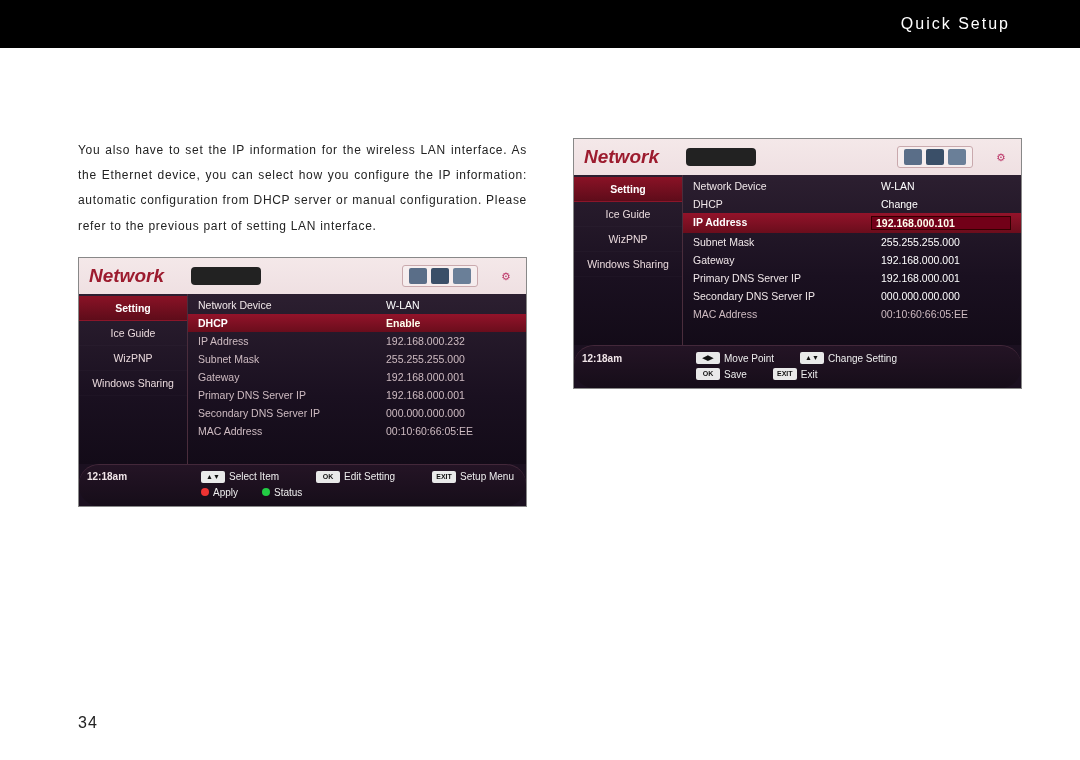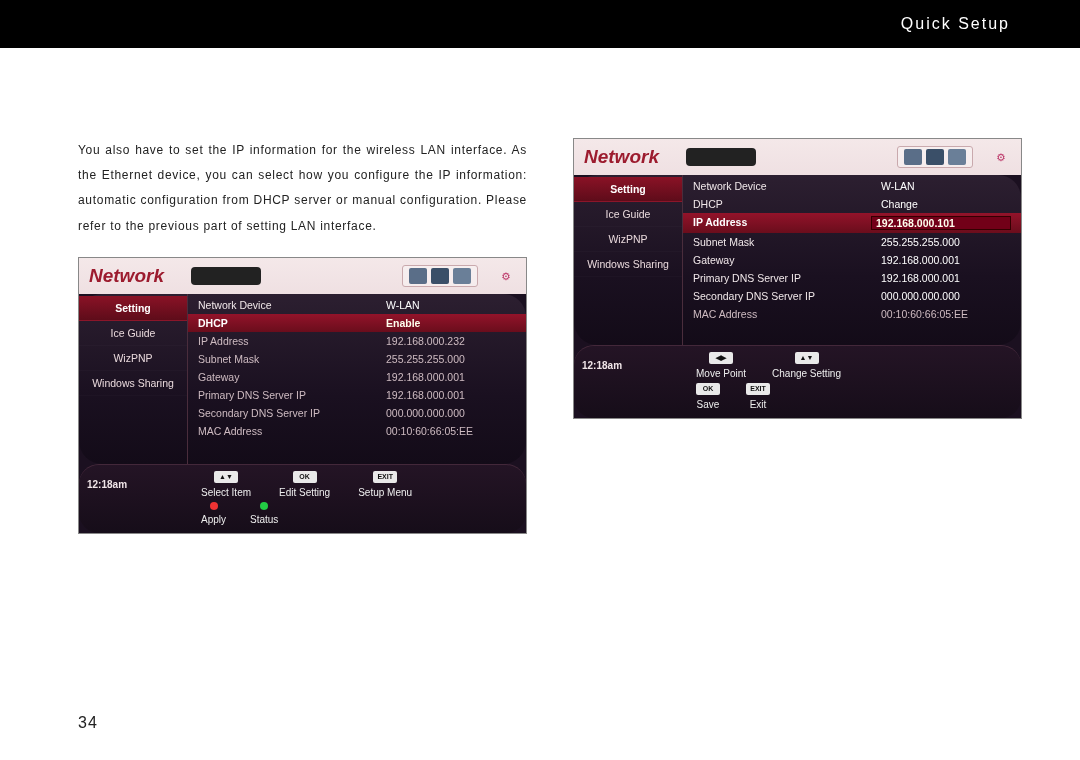--- a/index.html
+++ b/index.html
@@ -85,21 +85,20 @@
   }
   .hdr-gear{
     width:20px;height:20px;border-radius:50%;
     margin-left:10px;color:#b36;display:flex;align-items:center;justify-content:center;
   }
 
   .shot-body {
     display:flex;
     background: linear-gradient(#2c1f30,#1a1020 60%,#130b18);
     min-height: 170px;
-    border-radius: 23px;
   }
   .sidebar {
     width: 108px;
     border-right: 1px solid #4a2d3c;
     padding-top:2px;
   }
   .sidebar-item {
     padding: 6px 8px;
     color:#e9d9dc;
     text-align:center;
@@ -143,21 +142,21 @@
     border-top:1px solid #43283a;
     padding:4px 8px 6px 8px;
     background:linear-gradient(#241425,#160d19);
     border-radius:20px;
   }
   .foot-line{
     display:flex; align-items:center; gap:8px; font-size:10px;
     padding:2px 0;
   }
   .time-cell{ width:102px; color:#f0e5e8; font-weight:bold; }
-  .legend{ display:flex; align-items:center; gap:4px; padding:0 4px;flex-direction:column;}
+  .legend{ display:flex; align-items:center; gap:4px; padding:0 4px;}
   .btnicon{
     display:inline-block; min-width:20px; height:12px;
     background:#e9e9e9; color:#111; font-size:7px; font-weight:bold;
     border-radius:2px; text-align:center; line-height:12px;
     padding:0 2px;
   }
   .dot{ width:8px;height:8px;border-radius:50%;display:inline-block;}
   .dot.red{background:#e33;}
   .dot.green{background:#2c4;}
 
@@ -226,21 +225,21 @@
             </div>
             <div class="row dim">
               <span class="key">MAC Address</span>
               <span class="val">00:10:60:66:05:EE</span>
             </div>
           </div>
       </div>
       <div class="shot-footer">
         <div class="foot-line">
           <span class="time-cell">12:18am</span>
-          <span id="f1a" style="flex:1;display:flex;gap:20px;">
+          <span id="f1a" style="flex:1;display:flex;gap:20px;justify-content:space-between;">
               <span class="legend">
                 <span class="btnicon">▲▼</span>
                 <span>Select Item</span>
               </span>
               <span class="legend">
                 <span class="btnicon">OK</span>
                 <span>Edit Setting</span>
               </span>
               <span class="legend">
                 <span class="btnicon">EXIT</span>

